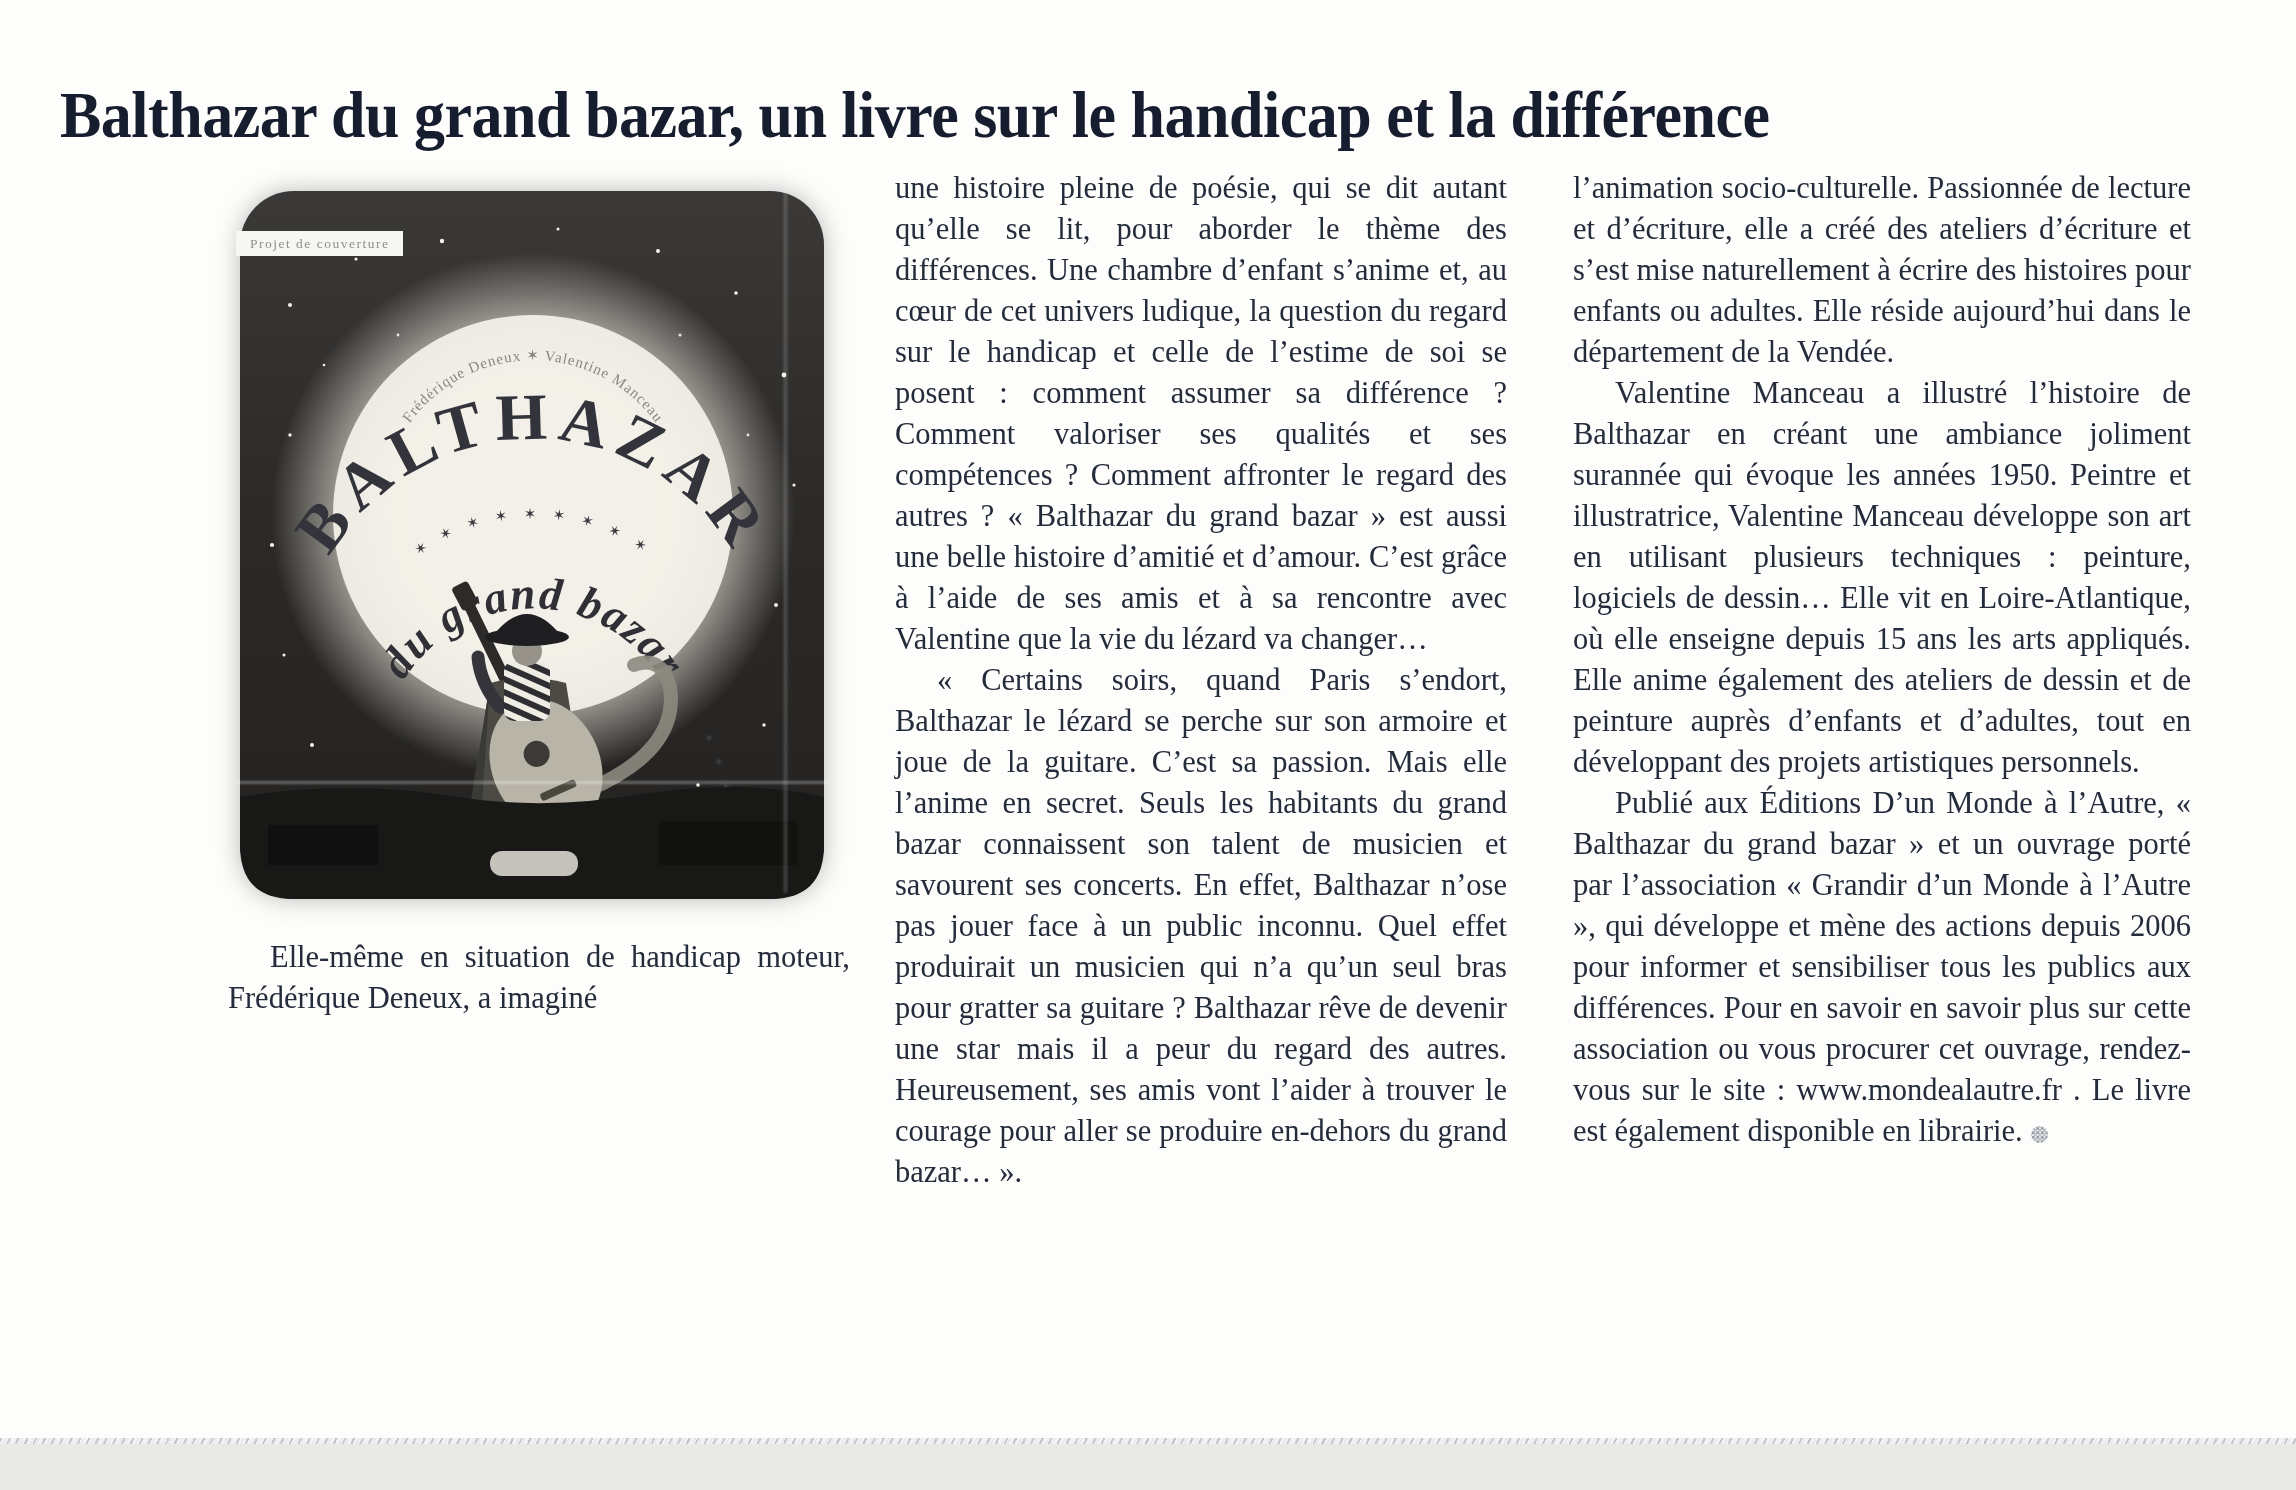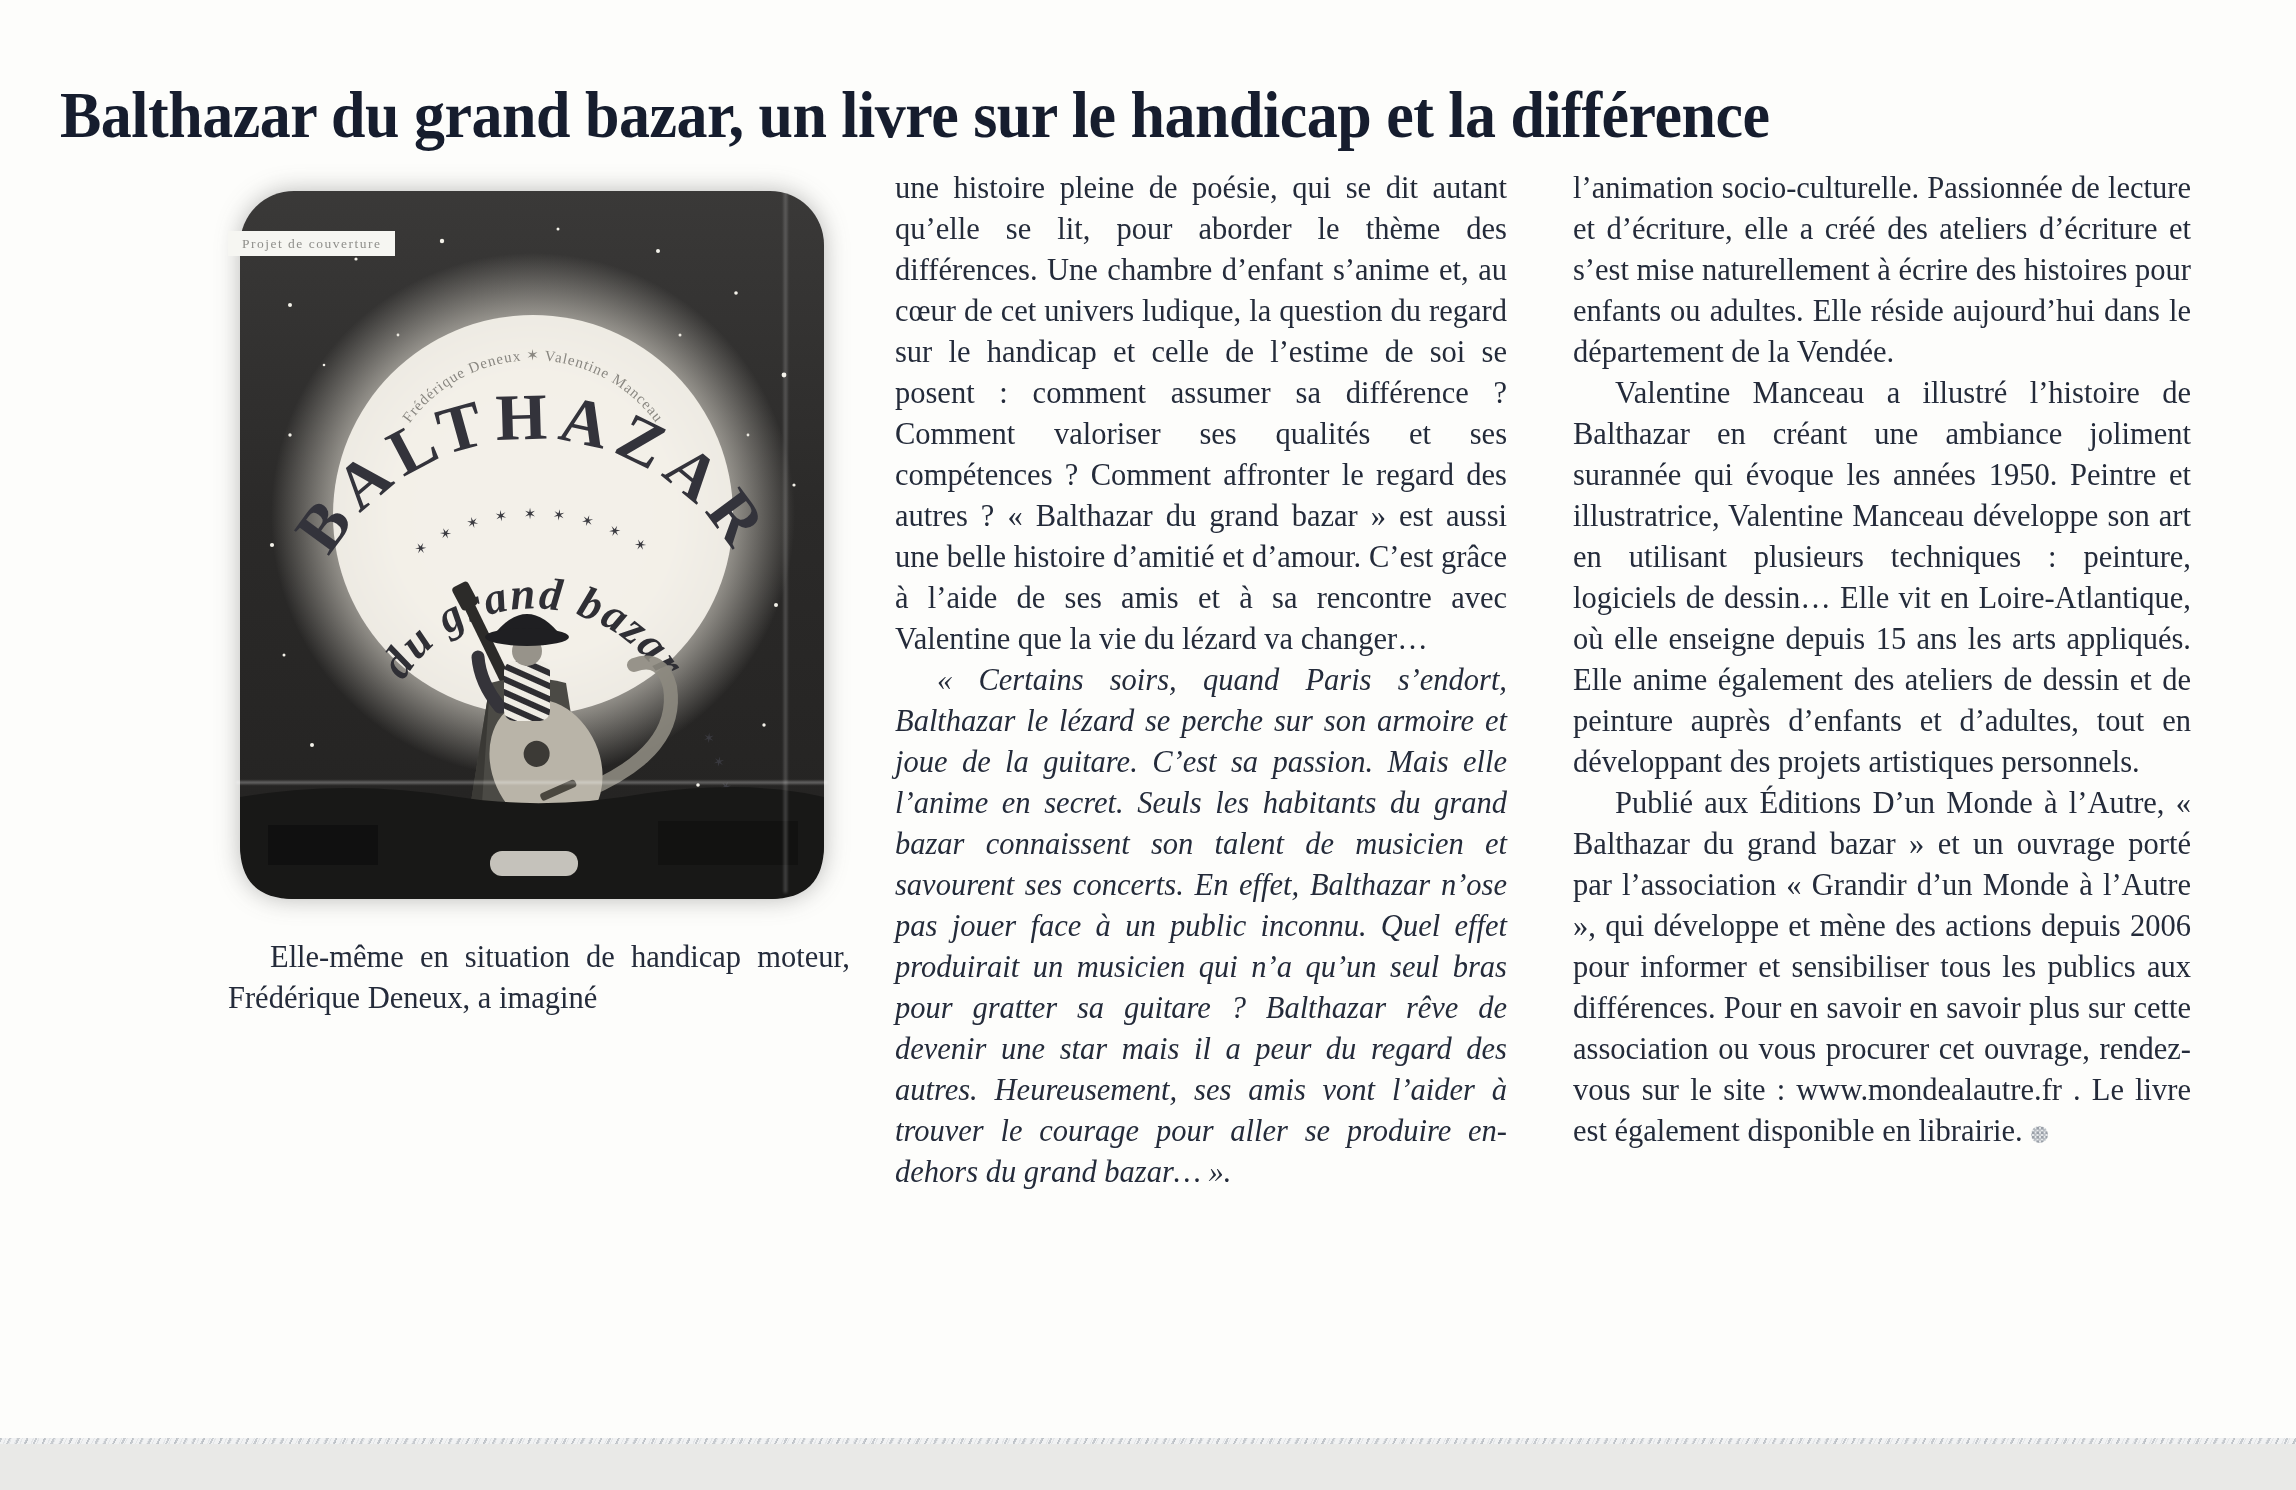--- a/index.html
+++ b/index.html
@@ -8,29 +8,29 @@
     font-family:"Liberation Serif",serif;color:#242b3a;overflow:hidden;
   }
   .headline{
     position:absolute;left:60px;top:36px;width:2200px;
     font-size:62px;font-weight:bold;color:#161d2e;white-space:nowrap;
     letter-spacing:-0.5px;transform:scaleY(1.06);transform-origin:left top;
   }
   .col{position:absolute;text-align:justify;font-size:30.5px;line-height:41px;}
   .col p{margin:0;}
   .col p.indent{text-indent:42px;}
-  .col p.italic{font-style:italic;}
+  .col p.italic{}
   .it{}
   #col-left{left:228px;top:185px;width:622px;}
   #col-mid{left:895px;top:168px;width:612px;}
   #col-right{left:1550px;top:168px;width:618px;margin-left:23px;}
   .cover-wrap{position:relative;width:610px;height:722px;margin:0 0 30px 0;}
   .cover-svg{filter:drop-shadow(0 0 12px rgba(60,60,60,.35));}
   .cover-tag{
-    position:absolute;left:0px;top:46px;background:#f6f6f2;color:#8f8f8b;
+    position:absolute;left:8px;top:46px;background:#f6f6f2;color:#8f8f8b;
     font-size:13.5px;letter-spacing:1.5px;line-height:25px;padding:0 14px;
     filter:blur(.4px);white-space:nowrap;
   }
   .crease-h{position:absolute;left:8px;right:10px;top:596px;height:3px;
     background:rgba(255,255,255,.30);filter:blur(1.2px);}
   .crease-v{position:absolute;top:6px;bottom:14px;left:556px;width:3px;
     background:rgba(255,255,255,.22);filter:blur(1.4px);}
   .endmark{
     display:inline-block;width:17px;height:17px;border-radius:50%;
     margin-left:8px;vertical-align:-2px;

